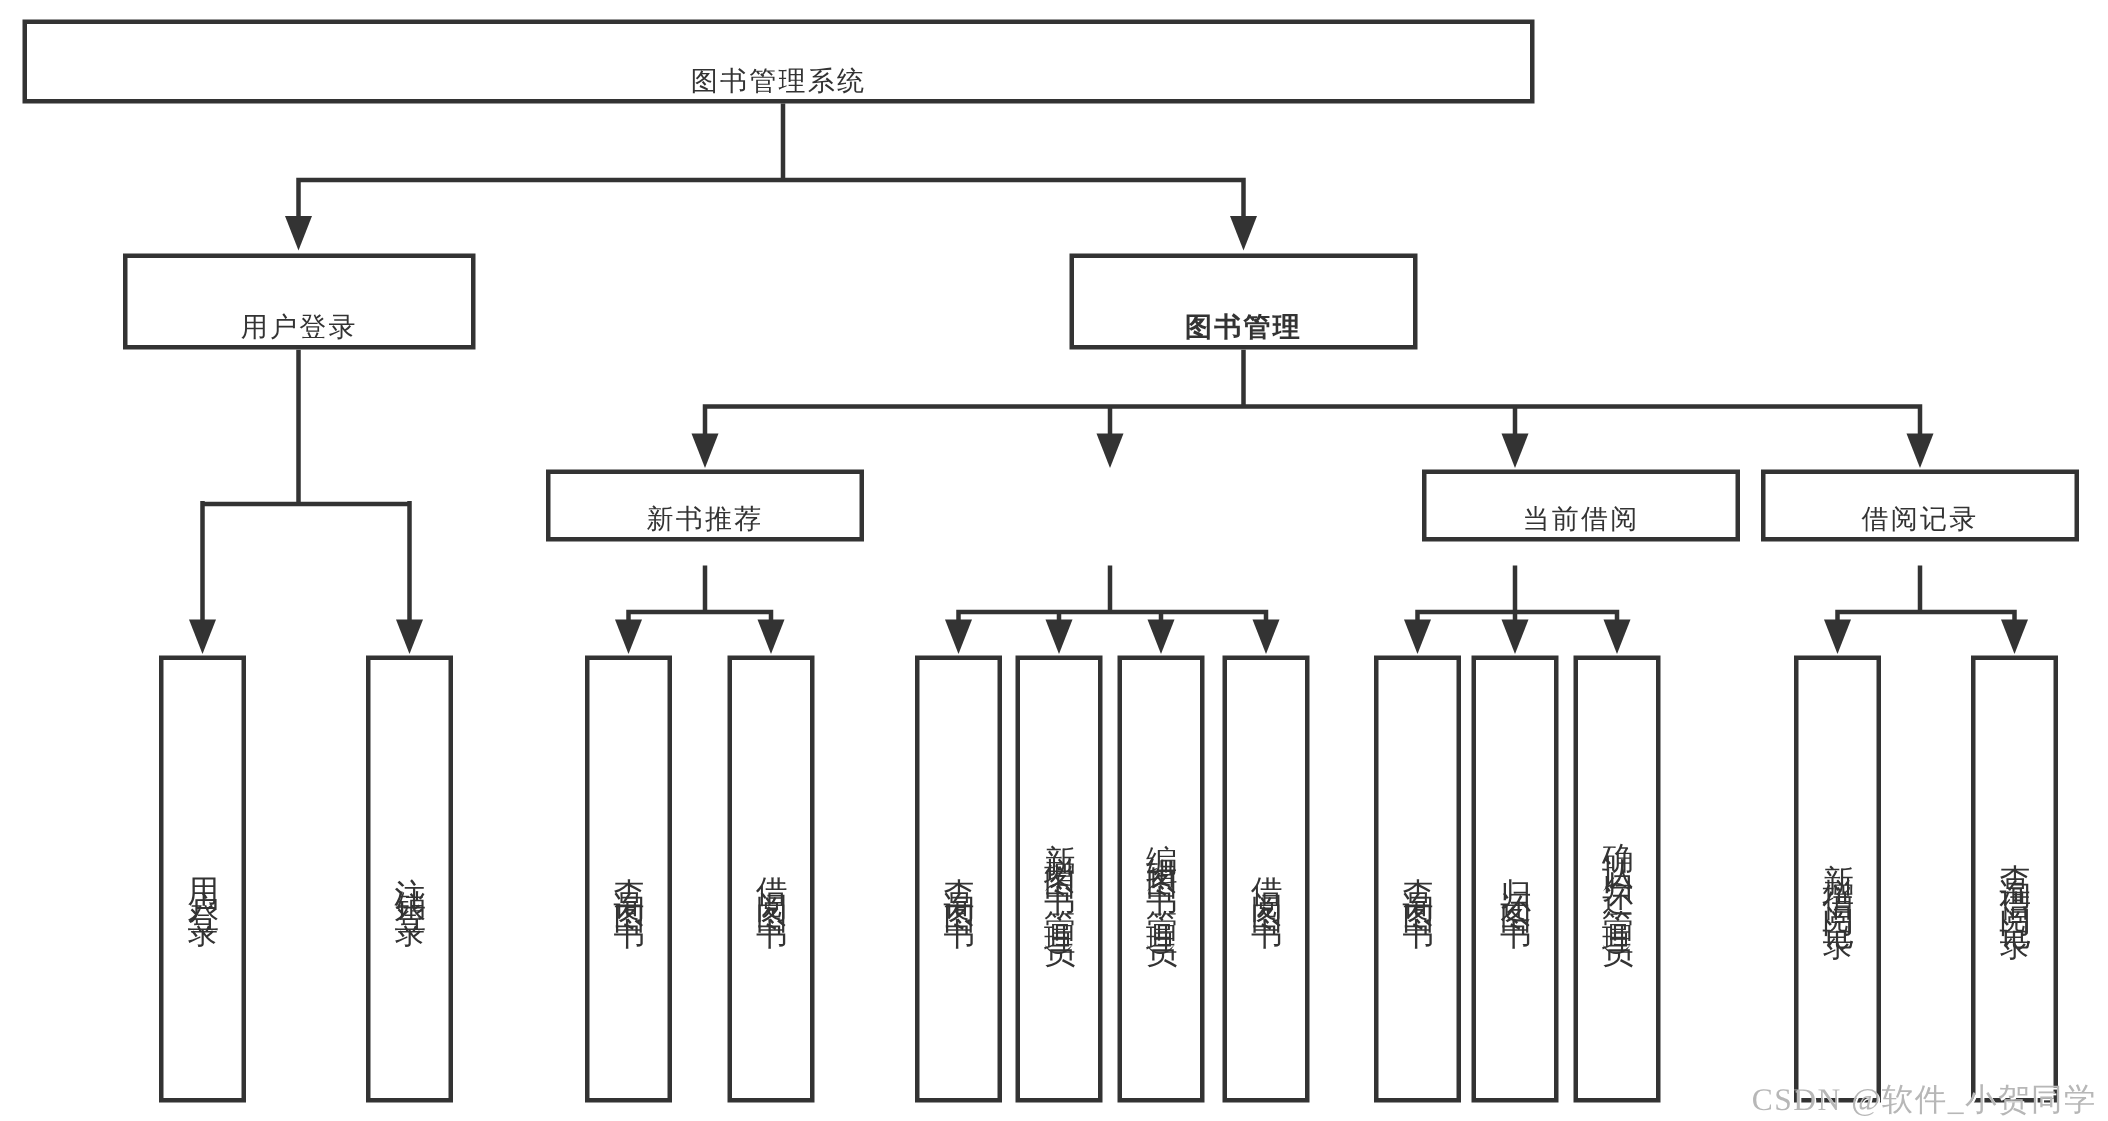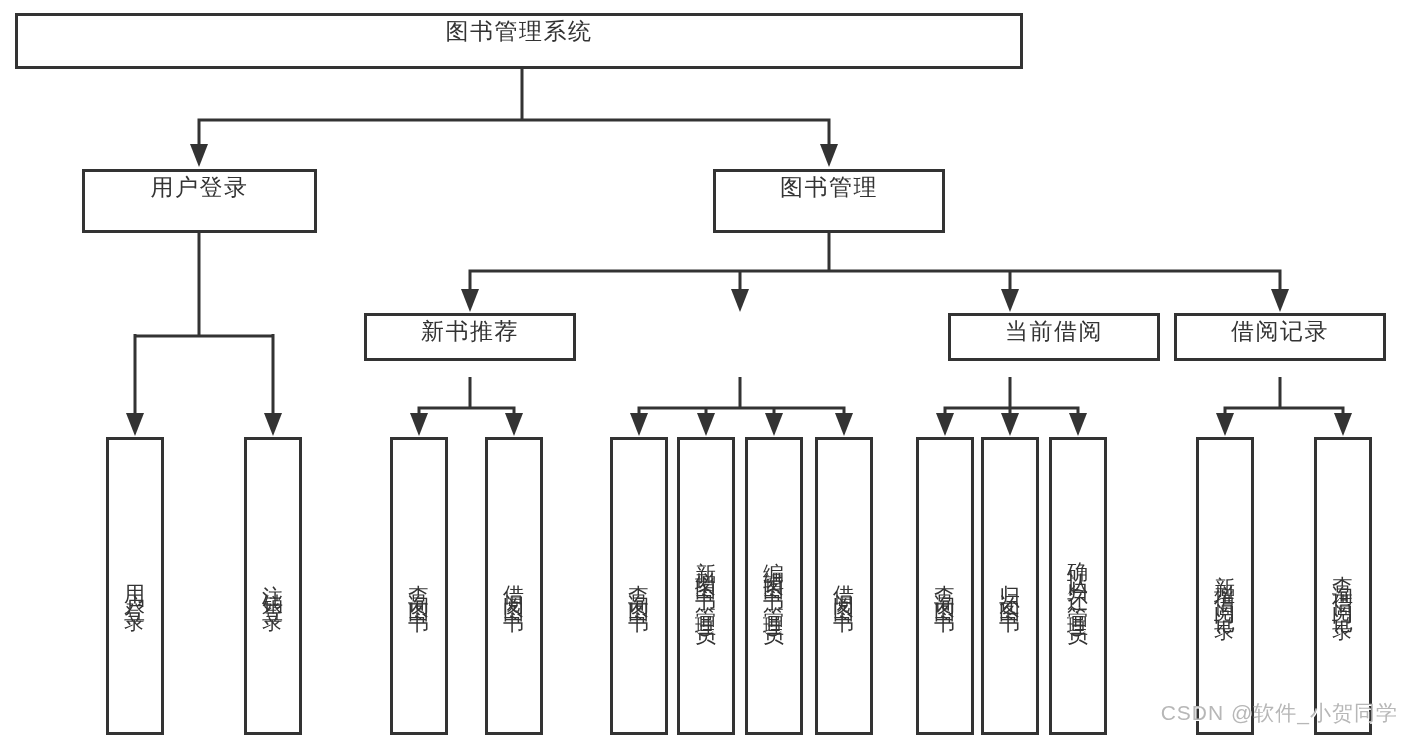--- a/index.html
+++ b/index.html
@@ -27,30 +27,30 @@
   svg.connectors polygon {
     fill: var(--line, #333333);
     stroke: none;
   }
   .hbox {
     position: absolute;
     box-sizing: border-box;
     border: 3px solid var(--box-border, #333333);
     background: #ffffff;
     display: flex;
-    align-items: flex-start;
+    align-items: flex-end;
     justify-content: center;
     color: var(--text, #333333);
-    font-size: 23px;
+    font-size: 18px;
     letter-spacing: 1.5px;
     z-index: 2;
   }
   .hbox.root   { left: 15px;  top: 13px;  width: 1008px; height: 56px; }
   .hbox.l2a    { left: 82px;  top: 169px; width: 235px;  height: 64px; }
-  .hbox.l2b    { left: 713px; top: 169px; width: 232px;  height: 64px; }
+  .hbox.l2b    { left: 713px; top: 169px; width: 232px;  height: 64px; font-weight: bold; }
   .hbox.l3     { top: 313px; width: 212px; height: 48px; }
   .hbox.l3a    { left: 364px;  }
   .hbox.l3b    { left: 634px;  }
   .hbox.l3c    { left: 904px; margin-left: 44px;  }
   .hbox.l3d    { left: 1174px; }
   .leaf {
     position: absolute;
     box-sizing: border-box;
     top: 437px;
     width: 58px;
@@ -67,26 +67,27 @@
     text-orientation: mixed;
     white-space: nowrap;
     line-height: 1;
     font-size: 21px;
     letter-spacing: 9px;
     color: var(--text, #333333);
   }
   .watermark {
     position: absolute;
     right: 7px;
-    bottom: 20px;
+    bottom: 0;
     font-size: 21px;
     letter-spacing: 1px;
     color: var(--watermark, #b7b7b7);
     z-index: 5;
     text-shadow: 1px 1px 0 #ffffff;
+    font-family: Liberation Serif, serif;
   }
 </style>
 </head>
 <body>
 
 <div class="canvas">
 
   <svg class="connectors" viewBox="0 0 1405 747" width="1405" height="747">
     <g>
       <path d="M522 68 V120 M197.5 120 H830.5 M199 119 V146 M829 119 V146"></path>

